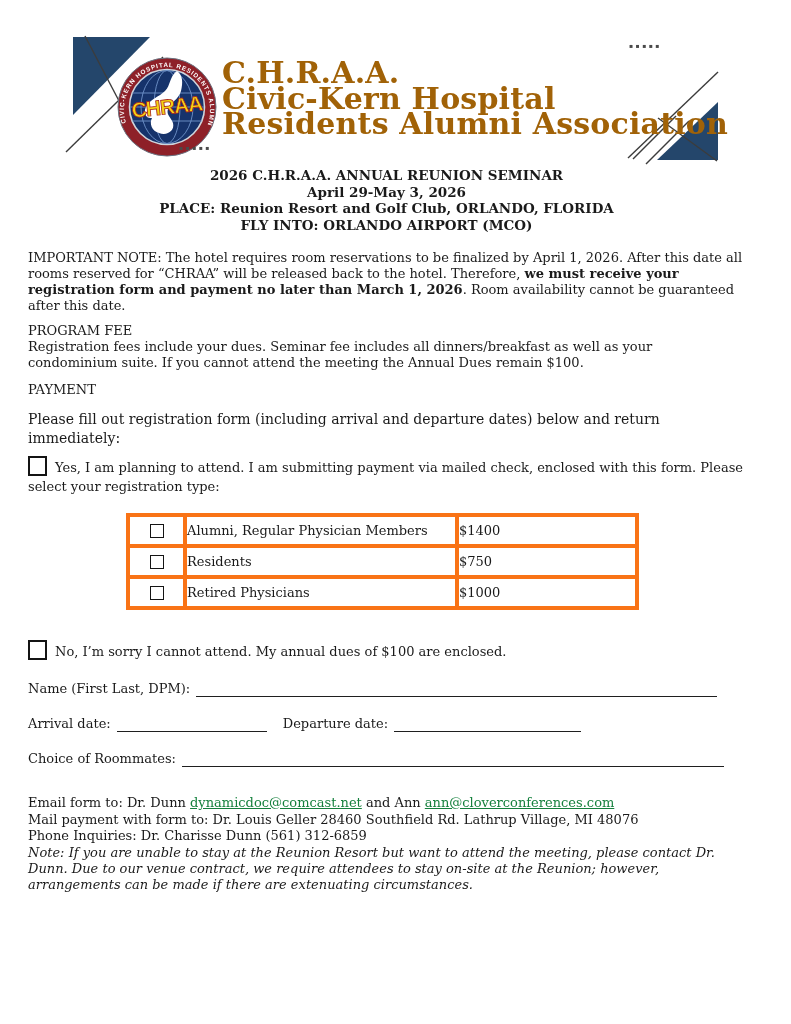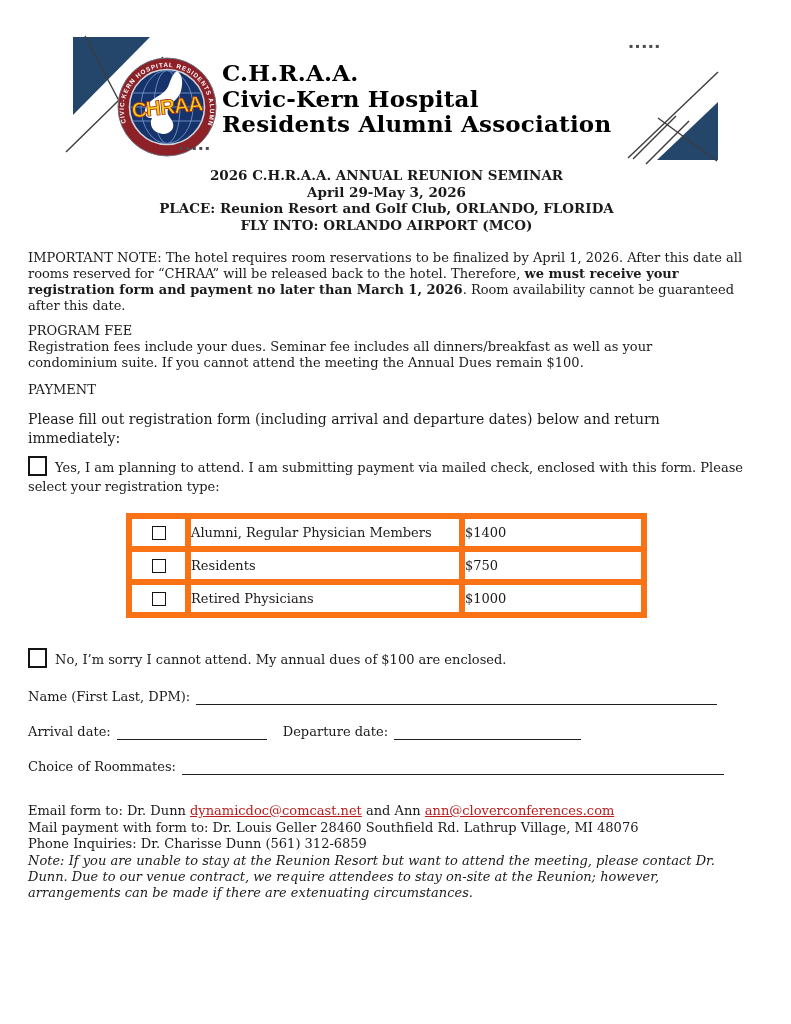--- a/index.html
+++ b/index.html
@@ -5,55 +5,55 @@
   html,body{margin:0;padding:0;background:#fff;}
   .page{
     position:relative;width:791px;height:1024px;margin:0 auto;background:#fff;
     font-family:"DejaVu Serif","Liberation Serif",serif;color:#1a1a1a;overflow:hidden;
   }
   .decor-svg{position:absolute;inset:0;pointer-events:none;}
   .navy{fill:#24466b;}
   .decoline{stroke:#3c3c3c;stroke-width:1.4;}
   .header{position:relative;height:165px;}
   .emblem{position:absolute;left:117px;top:57px;width:100px;height:100px;}
-  .logo-text{position:absolute;left:222px;top:60px;color:#000000;font-weight:bold;
-    font-size:23px;line-height:25.5px;letter-spacing:.2px;white-space:nowrap;}
+  .logo-text{position:absolute;left:222px;top:60px;color:#a16207;font-weight:bold;
+    font-size:30px;line-height:25.5px;letter-spacing:.2px;white-space:nowrap;}
   .dots{position:absolute;font-size:6px;letter-spacing:2.5px;color:#4a4a4a;
     font-family:"DejaVu Sans",sans-serif;}
   .dots-tl{left:179px;top:144px;}
   .dots-tr{left:629px;top:42px;}
   .content{padding:0 46px 0 28px;font-size:13px;line-height:16px;}
   .title-block{margin-top:2px;text-align:center;font-weight:bold;font-size:13.5px;line-height:16.5px;}
   p{margin:0;}
   .note-p{margin-top:17px;}
   .sec{margin-top:9px;}
   .sec2{margin-top:11px;}
   .sec-h{margin:0;}
   .instruction{margin-top:12px;font-weight:normal;font-size:14px;line-height:19px;}
   .attend{margin-top:8px;line-height:19px;}
   .cb{display:inline-block;width:15px;height:16px;border:2px solid #141414;
     margin-right:8px;vertical-align:-4px;background:#fff;}
   .regtable{margin:17px 0 0 98px;border-collapse:collapse;}
-  .regtable td{border:6px solid #f97316;height:27px;padding:0;font-size:13px;}
+  .regtable td{border:4px solid #f97316;height:27px;padding:0;font-size:13px;}
   .td-cb{width:53px;text-align:center;}
   .td-label{width:268px;padding-left:9px;}
   .td-price{width:176px;padding-left:9px;}
   .cb-sm{display:inline-block;width:12px;height:12px;border:1.5px solid #141414;vertical-align:middle;}
   .attend-no{margin-top:30px;line-height:20px;}
   .field-row{display:flex;align-items:flex-end;margin-top:15px;height:20px;}
   .field-label{white-space:nowrap;}
   .fill-line{border-bottom:1.5px solid #1f1f1f;height:15px;margin-left:6px;}
   .grow{flex:1;}
   .w150{width:150px;}
   .w187{width:187px;}
   .gap{width:16px;}
   .mr30{margin-right:28px;}
   .mr23{margin-right:21px;}
   .footer{margin-top:28px;font-size:13px;line-height:16.5px;}
-  .footer a{color:#b91c1c;}
+  .footer a{color:#15803d;}
   .note-italic{font-style:italic;line-height:16px;}
   .emblem-ring-text{font-family:"Liberation Sans",sans-serif;font-size:6.3px;
     fill:#fff;letter-spacing:.9px;font-weight:bold;}
   .emblem-word{font-family:"Liberation Sans",sans-serif;font-weight:bold;
     fill:#f2d313;stroke:#a8231f;stroke-width:.8px;font-size:21px;letter-spacing:-1px;}
 </style>
 </head>
 <body>
 
 <div class="page">

